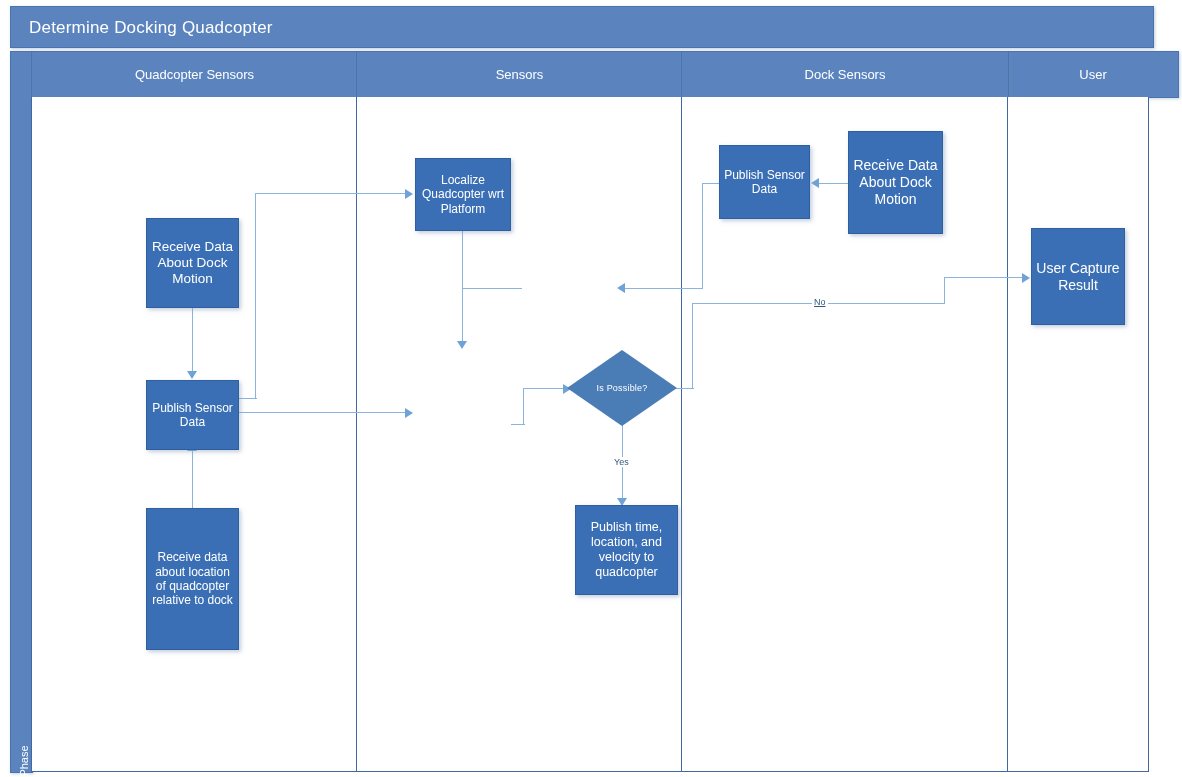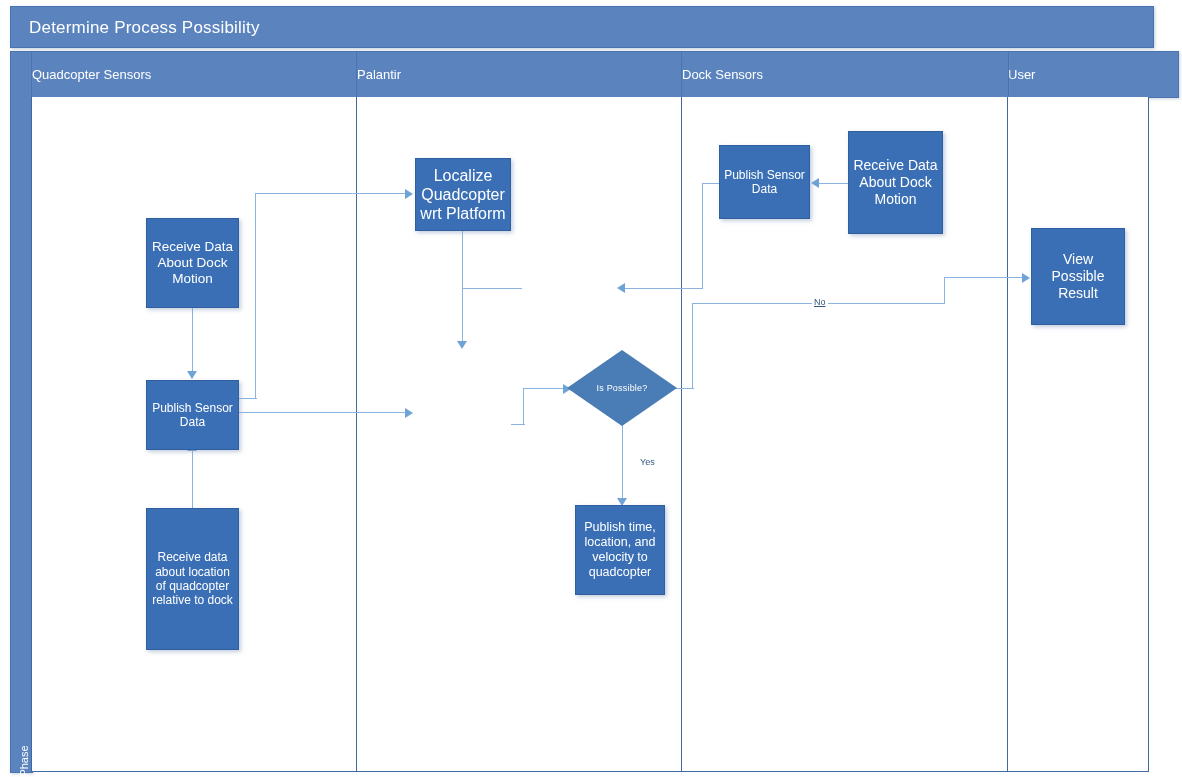--- a/index.html
+++ b/index.html
@@ -29,21 +29,21 @@
   .phase-label{
     position:absolute;left:-22px;bottom:4px;width:70px;height:14px;
     transform:rotate(-90deg);transform-origin:center center;
     font-size:11px;color:#ffffff;text-align:center;line-height:14px;
     white-space:nowrap;
   }
 
   .lane-header{
     position:absolute;top:51px;height:45px;
     background:#5B84BF;border:1px solid #4a74b0;
-    color:#ffffff;font-size:13px;line-height:45px;
+    color:#ffffff;font-size:13px;text-align:center;line-height:45px;
     box-shadow:1px 1px 3px rgba(120,140,170,.4);
     white-space:nowrap;overflow:hidden;
   }
 
   .lane-body{
     position:absolute;top:97px;height:674px;
     background:#ffffff;
     border-left:1.5px solid #41699f;border-right:1.5px solid #41699f;
     border-bottom:1.5px solid #41699f;
   }
@@ -85,29 +85,29 @@
     position:absolute;font-size:9px;color:#33587f;background:#ffffff;
     padding:0 2px;white-space:nowrap;
   }
 </style>
 </head>
 <body>
 
 <div id="canvas">
 
   <div class="title-bar">
-    <div class="title-text">Determine Process Possibility</div>
+    <div class="title-text">Determine Docking Quadcopter</div>
   </div>
 
   <div class="phase-col">
     <div class="phase-label">Phase</div>
   </div>
 
   <div class="lane-header" style="left:31px;width:325px;">Quadcopter Sensors</div>
-  <div class="lane-header" style="left:356px;width:325px;">Palantir</div>
+  <div class="lane-header" style="left:356px;width:325px;">Sensors</div>
   <div class="lane-header" style="left:1007px;width:170px;">User</div>
   <div class="lane-header" style="left:681px;width:326px;">Dock Sensors</div>
 
   <div class="lane-body" style="left:31px;width:325px;"></div>
   <div class="lane-body" style="left:356px;width:325px;"></div>
   <div class="lane-body" style="left:681px;width:326px;"></div>
   <div class="lane-body" style="left:1007px;width:140px;"></div>
 
   <div class="conn v" style="left:192px;top:308px;height:66px;"></div>
   <div class="arrow down" style="left:187px;top:371px;"></div>
@@ -128,21 +128,21 @@
 
   <div class="conn h" style="left:462px;top:288px;width:60px;"></div>
 
   <div class="conn h" style="left:511px;top:424px;width:14px;"></div>
   <div class="conn v" style="left:523px;top:388px;height:37px;"></div>
   <div class="conn h" style="left:523px;top:388px;width:44px;"></div>
   <div class="arrow right" style="left:563px;top:384px;"></div>
 
   <div class="conn v" style="left:622px;top:421px;height:80px;"></div>
   <div class="arrow down" style="left:617px;top:498px;"></div>
-  <div class="edge-label" style="left:612px;top:457px;margin-left:26px;">Yes</div>
+  <div class="edge-label" style="left:612px;top:457px;">Yes</div>
 
   <div class="conn h" style="left:670px;top:388px;width:24px;"></div>
   <div class="conn v" style="left:692px;top:303px;height:86px;"></div>
   <div class="conn h" style="left:692px;top:303px;width:253px;"></div>
   <div class="conn v" style="left:944px;top:277px;height:27px;"></div>
   <div class="conn h" style="left:944px;top:277px;width:82px;"></div>
   <div class="arrow right" style="left:1022px;top:273px;"></div>
   <div class="edge-label" style="left:812px;top:297px;text-decoration:underline;">No</div>
 
   <div class="conn h" style="left:818px;top:183px;width:30px;"></div>
@@ -158,42 +158,42 @@
   </div>
 
   <div class="node" style="left:146px;top:380px;width:93px;height:70px;font-size:12px;">
     <span>Publish Sensor Data</span>
   </div>
 
   <div class="node" style="left:146px;top:508px;width:93px;height:142px;font-size:12px;justify-content:center;">
     <span>Receive data about location of quadcopter relative to dock</span>
   </div>
 
-  <div class="node" style="left:415px;top:158px;width:96px;height:73px;font-size:16px;">
+  <div class="node" style="left:415px;top:158px;width:96px;height:73px;font-size:12px;">
     <span>Localize Quadcopter wrt Platform</span>
   </div>
 
 
 
   <div class="diamond" style="left:567px;top:350px;width:110px;height:76px;">
     <div class="dshape"></div>
     <div class="dlabel">
         <span>Is Possible?</span>
       </div>
   </div>
 
-  <div class="node" style="left:575px;top:505px;width:90px;height:90px;font-size:12.5px;">
+  <div class="node" style="left:575px;top:505px;width:103px;height:90px;font-size:12.5px;">
     <span>Publish time, location, and velocity to quadcopter</span>
   </div>
 
   <div class="node" style="left:719px;top:145px;width:91px;height:74px;font-size:12px;">
     <span>Publish Sensor Data</span>
   </div>
 
   <div class="node" style="left:848px;top:131px;width:95px;height:103px;font-size:14px;">
     <span>Receive Data About Dock Motion</span>
   </div>
 
   <div class="node" style="left:1031px;top:228px;width:94px;height:97px;font-size:14px;">
-    <span>View Possible Result</span>
+    <span>User Capture Result</span>
   </div>
 
 </div>
 
 </body></html>

